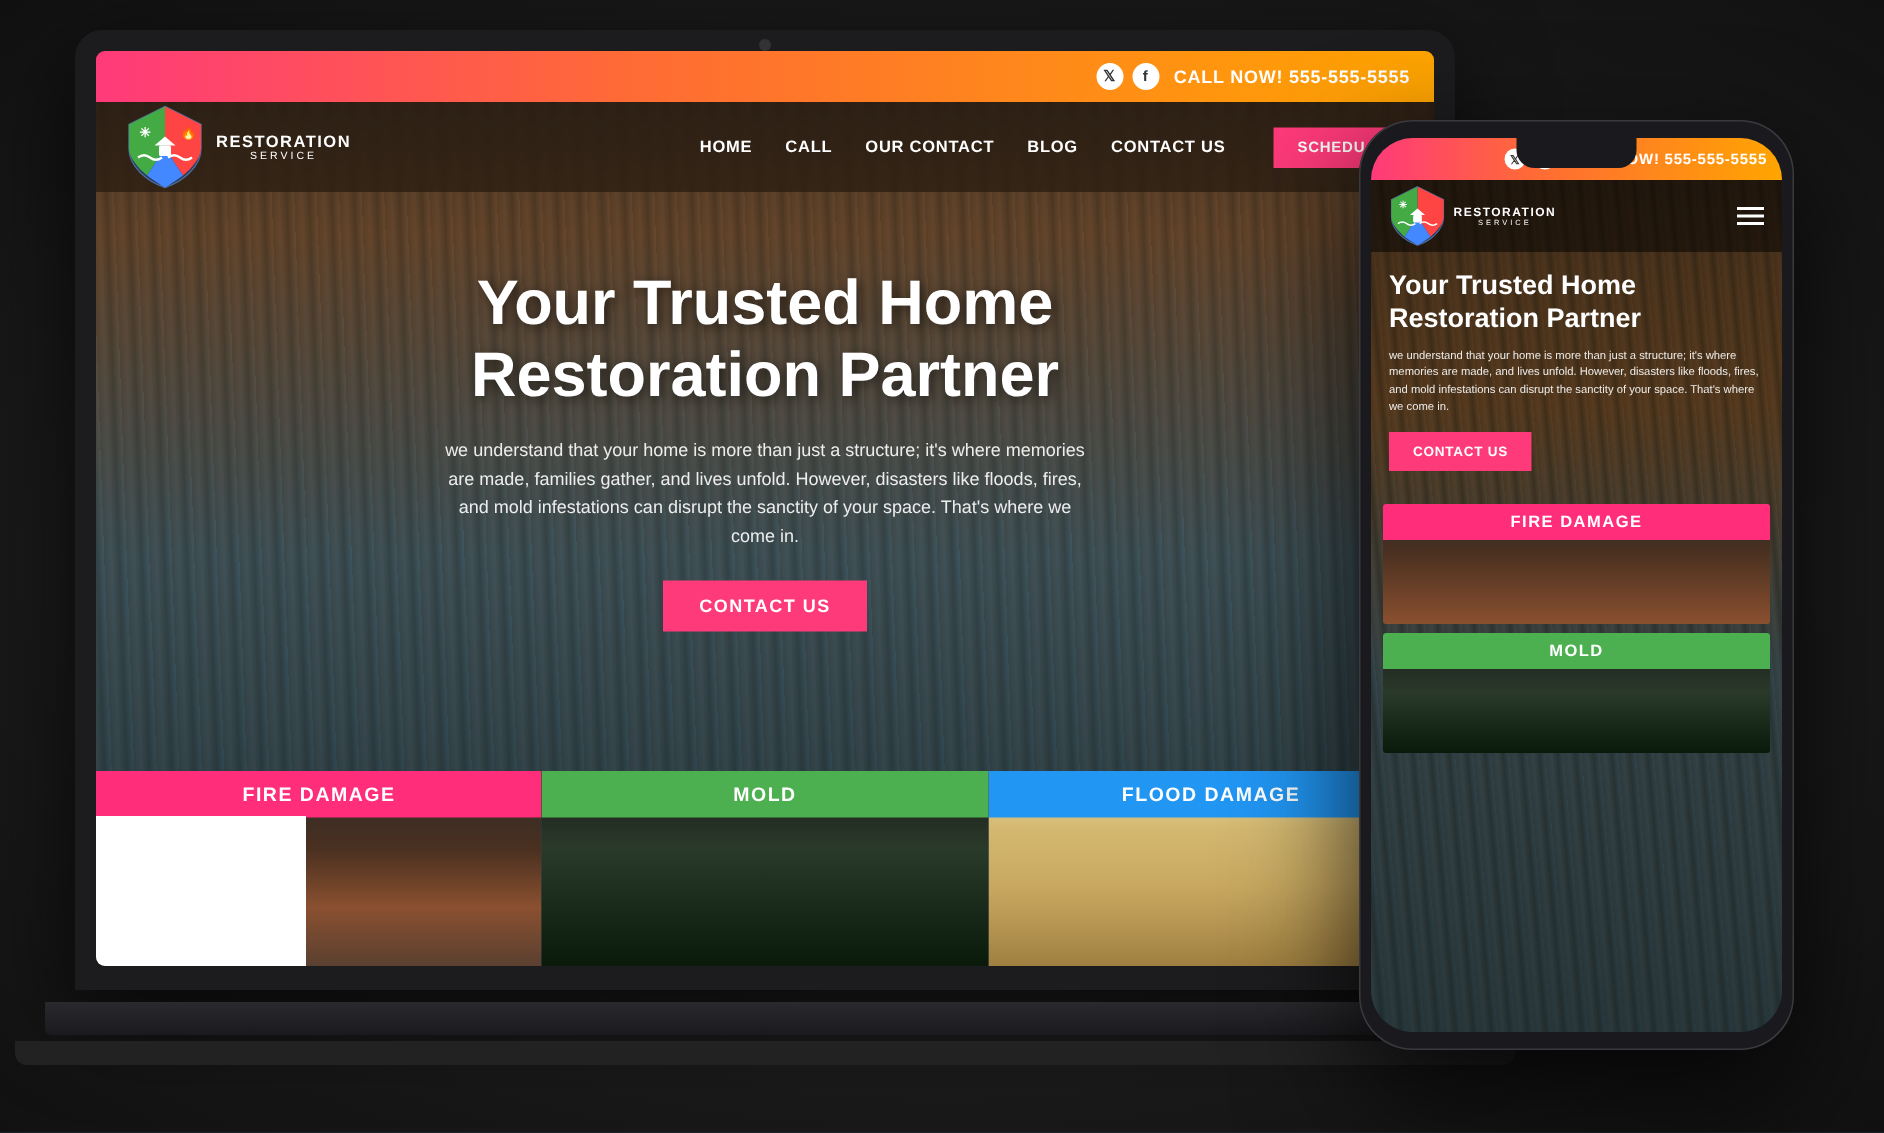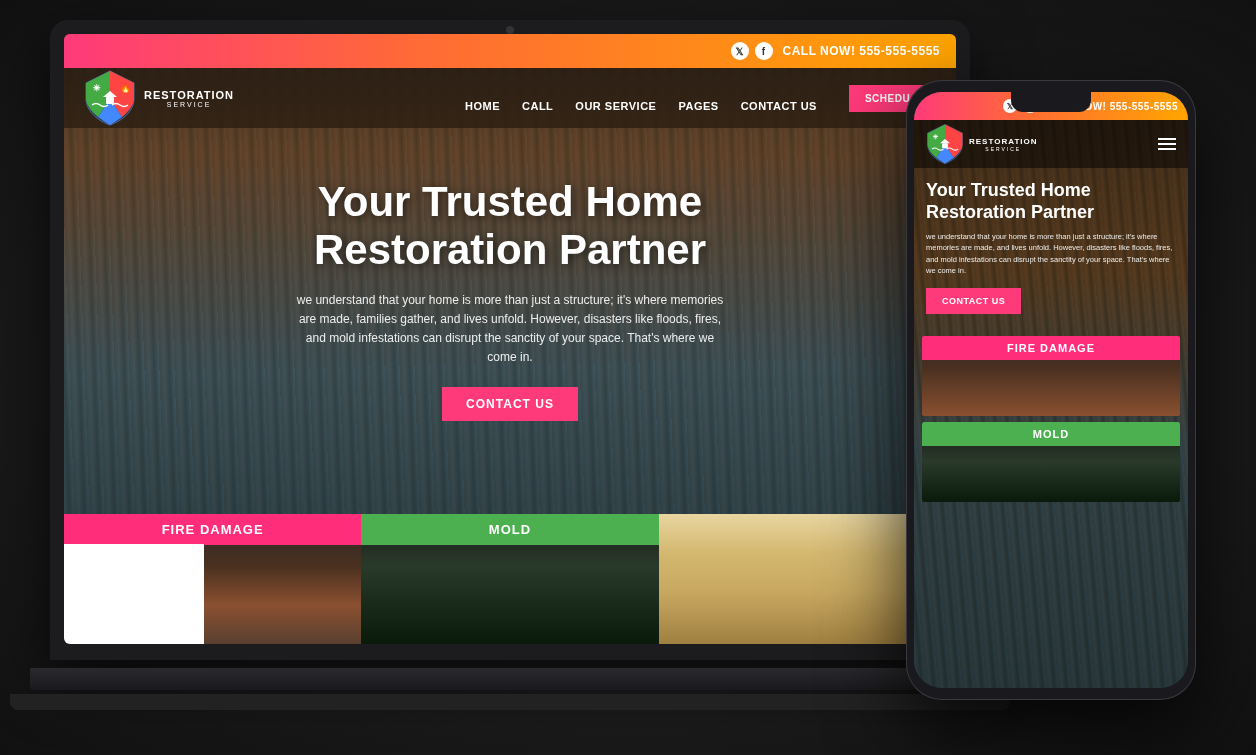--- a/index.html
+++ b/index.html
@@ -196,21 +196,21 @@
 
     .logo-text .service {
       font-size: 7px;
       letter-spacing: 2px;
       display: block;
     }
 
     .nav-links {
       display: flex;
       gap: 22px;
-      align-items: flex-end;
+      align-items: center;
     }
 
     .nav-link {
       color: white;
       font-size: 11px;
       font-weight: 600;
       text-decoration: none;
       letter-spacing: 0.5px;
       cursor: pointer;
     }
@@ -558,22 +558,22 @@
               <path d="M28 36 Q32 33 36 36 Q40 39 44 36" stroke="white" stroke-width="1.5" fill="none"></path>
             </svg>
             <div class="logo-text">
               <span class="brand">RESTORATION</span>
               <span class="service">SERVICE</span>
             </div>
           </div>
           <div class="nav-links">
             <span class="nav-link">HOME</span>
             <span class="nav-link">CALL</span>
-            <span class="nav-link">OUR SERVICE</span>
-            <span class="nav-link">PAGES</span>
+            <span class="nav-link">OUR CONTACT</span>
+            <span class="nav-link">BLOG</span>
             <span class="nav-link">CONTACT US</span>
             <button class="schedule-btn">SCHEDU...</button>
           </div>
         </div>
 
         <div class="hero-content" style="margin-top:30px;">
           <h1 class="hero-title">
             <span>Your Trusted Home</span><br>
             <span>Restoration Partner</span>
           </h1>
@@ -588,20 +588,21 @@
           <div class="service-card card-fire">
             <div class="service-card-img"></div>
             <div class="service-card-label">FIRE DAMAGE</div>
           </div>
           <div class="service-card card-mold">
             <div class="service-card-img"></div>
             <div class="service-card-label">MOLD</div>
           </div>
           <div class="service-card card-flood">
             <div class="service-card-img"></div>
+            <div class="service-card-label">FLOOD DAMAGE</div>
           </div>
         </div>
 
       </div>
     </div>
     <div class="laptop-base"></div>
     <div class="laptop-foot"></div>
   </div>
 
   <div class="phone">

